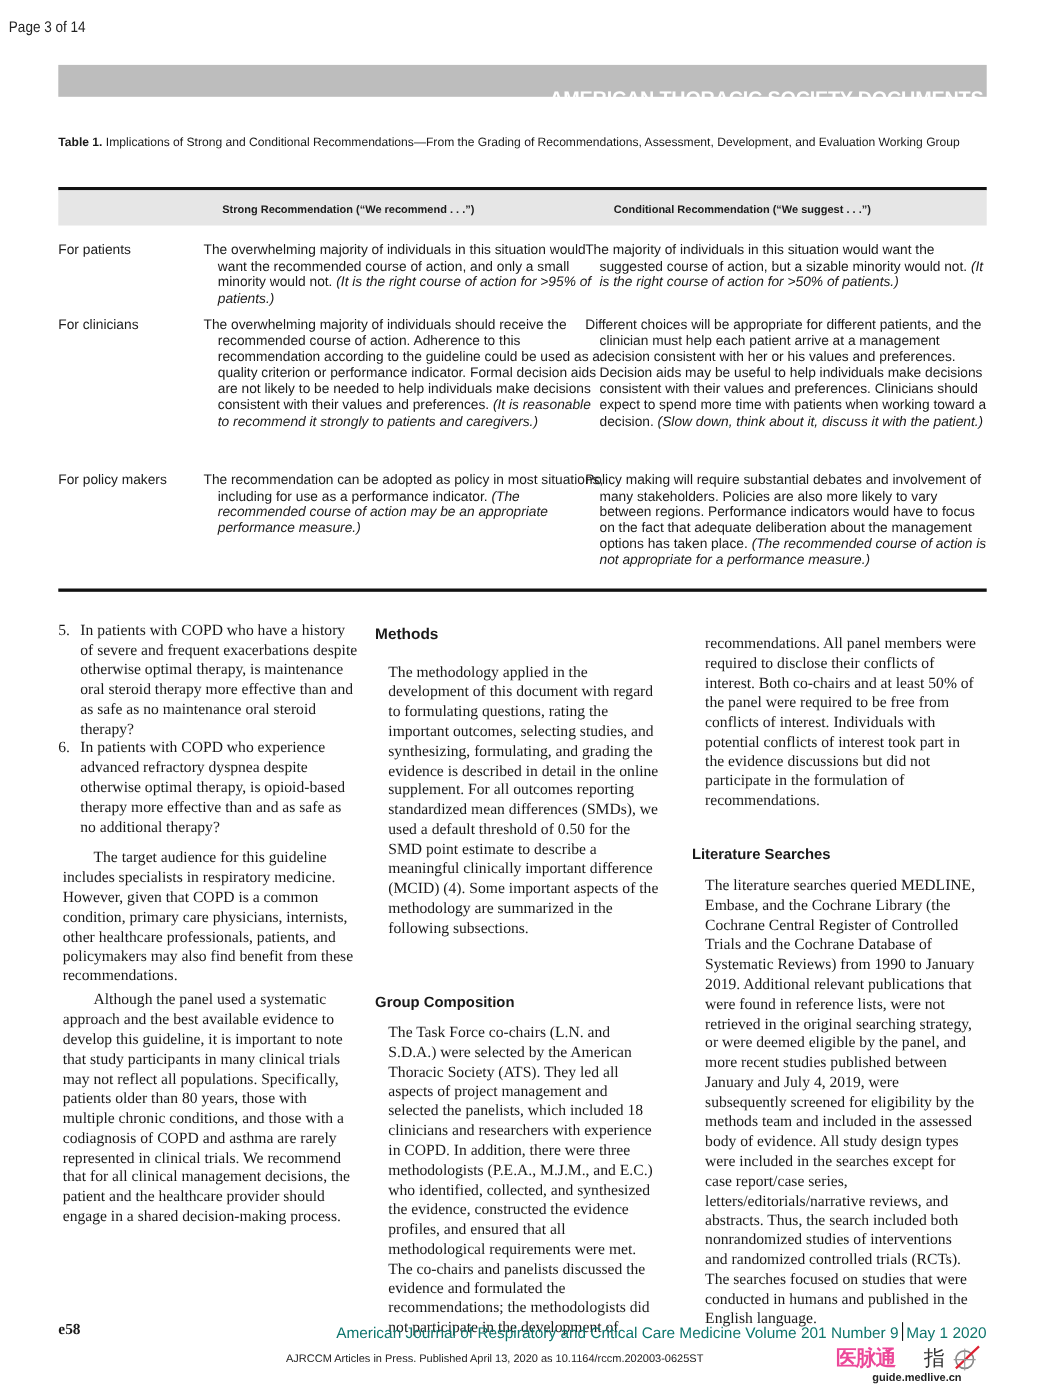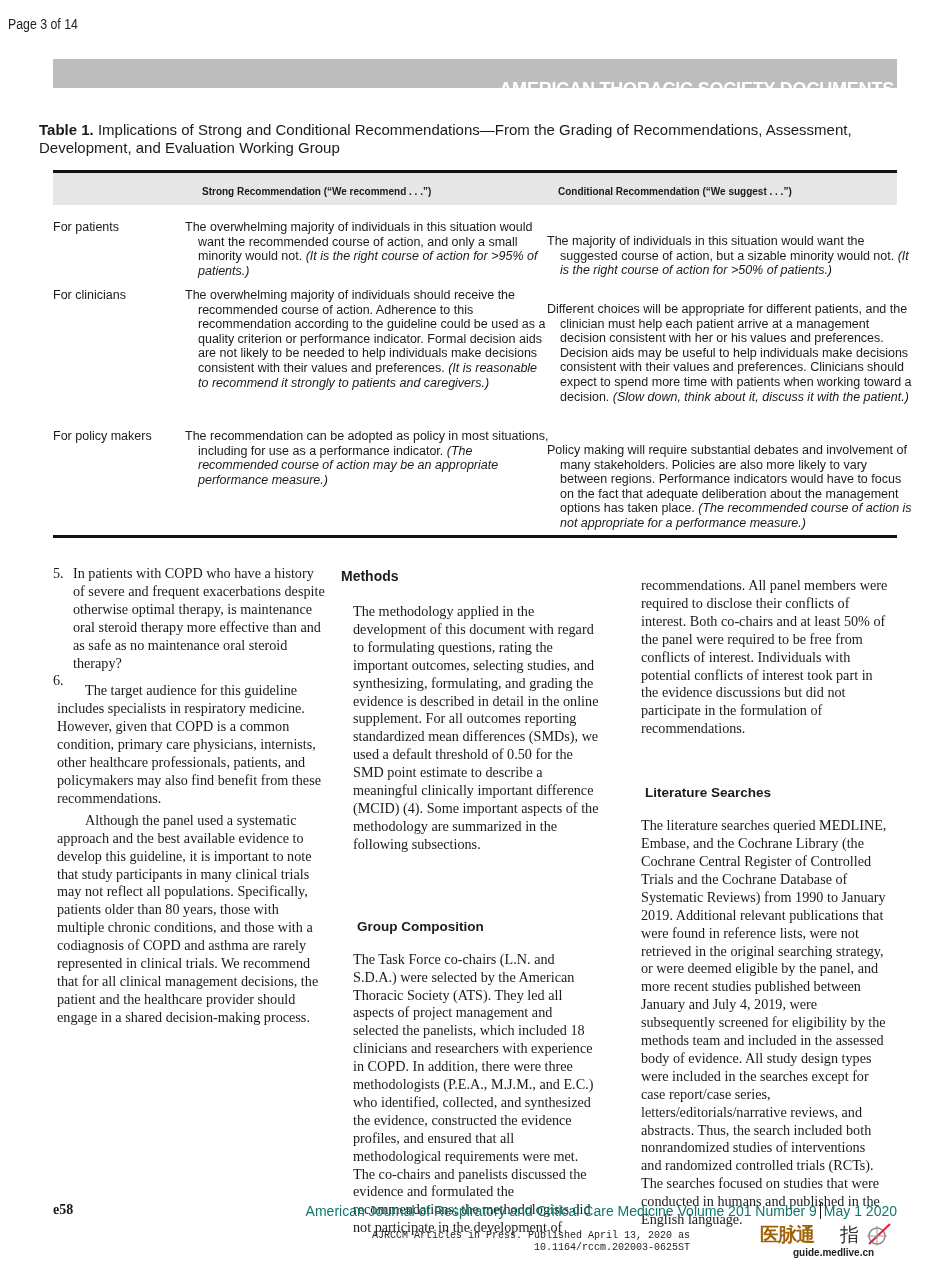--- a/index.html
+++ b/index.html
@@ -1,53 +1,53 @@
 <!DOCTYPE html>
 <html><head>
 <meta charset="utf-8">
 <style>
   html, body { margin: 0; padding: 0; background: #ffffff; }
   body { width: 950px; height: 1272px; position: relative; overflow: hidden; color: #1a1a1a; }
   .page-label { position: absolute; left: 8px; top: 16px; font-family: "Liberation Sans", sans-serif; font-size: 14px; color: #222; transform: scaleX(0.88); transform-origin: left; }
   .banner { position: absolute; left: 53px; top: 59px; width: 844px; height: 29px; background: #bdbdbd; }
   .banner-text { position: absolute; right: 3px; top: 4px; font-family: "Liberation Sans", sans-serif; font-weight: bold; font-size: 18px; color: #ffffff; letter-spacing: -0.2px; margin-top: 16px; }
-  .caption { position: absolute; left: 39px; top: 121px; width: 850px; font-family: "Liberation Sans", sans-serif; font-size: 15px; line-height: 18px; color: #1a1a1a; }
+  .caption { position: absolute; left: 53px; top: 121px; width: 850px; font-family: "Liberation Sans", sans-serif; font-size: 11px; line-height: 18px; color: #1a1a1a; }
   .caption b { font-weight: bold; }
   .tbl-top { position: absolute; left: 53px; top: 170px; width: 844px; height: 3px; background: #111; }
   .tbl-head { position: absolute; left: 53px; top: 173px; width: 844px; height: 32px; background: #e6e6e6; }
   .th { position: absolute; top: 13px; font-family: "Liberation Sans", sans-serif; font-weight: bold; font-size: 10px; color: #1a1a1a; }
   .th1 { left: 149px; }
   .th2 { left: 505px; }
   .row { position: absolute; left: 53px; width: 844px; font-family: "Liberation Sans", sans-serif; font-size: 12.5px; line-height: 14.6px; }
   .row-label { position: absolute; left: 0; top: 0; width: 130px; }
   .cell { position: absolute; top: 0; text-indent: -13px; padding-left: 13px; }
   .cell1 { left: 132px; width: 352px; }
-  .cell2 { left: 494px; width: 352px; margin-top: 14px; }
+  .cell2 { left: 479px; width: 352px; }
   .cell i { font-style: italic; }
   .tbl-bottom { position: absolute; left: 53px; top: 535px; width: 844px; height: 3px; background: #111; }
   .col { position: absolute; font-family: "Liberation Serif", serif; font-size: 14.2px; line-height: 17.9px; color: #1a1a1a; }
   .col1 { left: 53px; top: 565px; width: 272px; }
   .col2 { left: 341px; top: 565px; width: 272px; }
   .col3 { left: 629px; top: 565px; width: 272px; }
   .qlist { margin: 0; padding: 0; list-style: none; }
   .qlist li { position: relative; padding-left: 20px; }
   .qnum { position: absolute; left: 0; top: 0; }
   .para { margin: 4px; text-indent: 28px; }
   .para.first { margin-top: 10px; }
   .h2 { font-family: "Liberation Sans", sans-serif; font-weight: bold; font-size: 14px; line-height: 22px; margin: 0 0 16px 0; }
-  .h3 { font-family: "Liberation Sans", sans-serif; font-weight: bold; font-size: 13.5px; line-height: 17px; margin: 16px; }
+  .h3 { font-family: "Liberation Sans", sans-serif; font-weight: bold; font-size: 13.5px; line-height: 17px; margin: 0; }
   .p-noindent { margin: 12px; }
   .gap { height: 36px; }
   .gap2 { height: 18px; }
   .footer-left { position: absolute; left: 53px; top: 1202px; font-family: Liberation Serif, serif; font-weight: bold; font-size: 14px; }
   .footer-journal { position: absolute; right: 53px; top: 1202px; font-family: "Liberation Sans", sans-serif; font-size: 14px; color: #0f766e; }
   .footer-journal .sep { display: inline-block; width: 1px; height: 17px; background: #111; vertical-align: -3px; margin: 0 3px; }
-  .footer-note { position: absolute; left: 260px; top: 1230px; width: 430px; text-align: right; font-family: Liberation Mono, monospace; font-size: 10px; line-height: 12px; color: #222; }
+  .footer-note { position: absolute; left: 260px; top: 1230px; width: 430px; text-align: left; font-family: Liberation Sans, sans-serif; font-size: 10px; line-height: 12px; color: #222; }
   .logo { position: absolute; left: 760px; top: 1222px; width: 140px; height: 40px; }
-  .logo-main { position: absolute; left: 0; top: 0; font-family: "DejaVu Sans", sans-serif; font-weight: bold; font-size: 19px; color: #a16207; letter-spacing: -1px; }
+  .logo-main { position: absolute; left: 0; top: 0; font-family: "DejaVu Sans", sans-serif; font-weight: bold; font-size: 19px; color: #ec4899; letter-spacing: -1px; }
   .logo-cn { position: absolute; left: 80px; top: 0; font-family: "DejaVu Sans", sans-serif; font-size: 19px; color: #333; }
   .logo-url { position: absolute; left: 33px; top: 25px; font-family: "Liberation Sans", sans-serif; font-weight: bold; font-size: 10px; color: #222; }
   .compass { position: absolute; left: 103px; top: 0px; }
 </style>
 </head>
 <body>
 
 <div class="page-label">Page 3 of 14</div>
 
 <div class="banner">
@@ -80,21 +80,21 @@
   <div class="row-label">For policy makers</div>
   <div class="cell cell1"><span>The recommendation can be adopted as policy in most situations, including for use as a performance indicator. </span><i>(The recommended course of action may be an appropriate performance measure.)</i></div>
   <div class="cell cell2"><span>Policy making will require substantial debates and involvement of many stakeholders. Policies are also more likely to vary between regions. Performance indicators would have to focus on the fact that adequate deliberation about the management options has taken place. </span><i>(The recommended course of action is not appropriate for a performance measure.)</i></div>
 </div>
 
 <div class="tbl-bottom"></div>
 
 <div class="col col1">
   <ul class="qlist">
     <li><span class="qnum">5.</span><span>In patients with COPD who have a history of severe and frequent exacerbations despite otherwise optimal therapy, is maintenance oral steroid therapy more effective than and as safe as no maintenance oral steroid therapy?</span></li>
-    <li><span class="qnum">6.</span></li>
+    <li><span class="qnum">6.</span><span>In patients with COPD who experience advanced refractory dyspnea despite otherwise optimal therapy, is opioid-based therapy more effective than and as safe as no additional therapy?</span></li>
   </ul>
   <p class="para first">The target audience for this guideline includes specialists in respiratory medicine. However, given that COPD is a common condition, primary care physicians, internists, other healthcare professionals, patients, and policymakers may also find benefit from these recommendations.</p>
   <p class="para">Although the panel used a systematic approach and the best available evidence to develop this guideline, it is important to note that study participants in many clinical trials may not reflect all populations. Specifically, patients older than 80 years, those with multiple chronic conditions, and those with a codiagnosis of COPD and asthma are rarely represented in clinical trials. We recommend that for all clinical management decisions, the patient and the healthcare provider should engage in a shared decision-making process.</p>
 </div>
 
 <div class="col col2">
   <div class="h2">Methods</div>
   <p class="p-noindent">The methodology applied in the development of this document with regard to formulating questions, rating the important outcomes, selecting studies, and synthesizing, formulating, and grading the evidence is described in detail in the online supplement. For all outcomes reporting standardized mean differences (SMDs), we used a default threshold of 0.50 for the SMD point estimate to describe a meaningful clinically important difference (MCID) (4). Some important aspects of the methodology are summarized in the following subsections.</p>
   <div class="gap"></div>
   <div class="h3">Group Composition</div>

